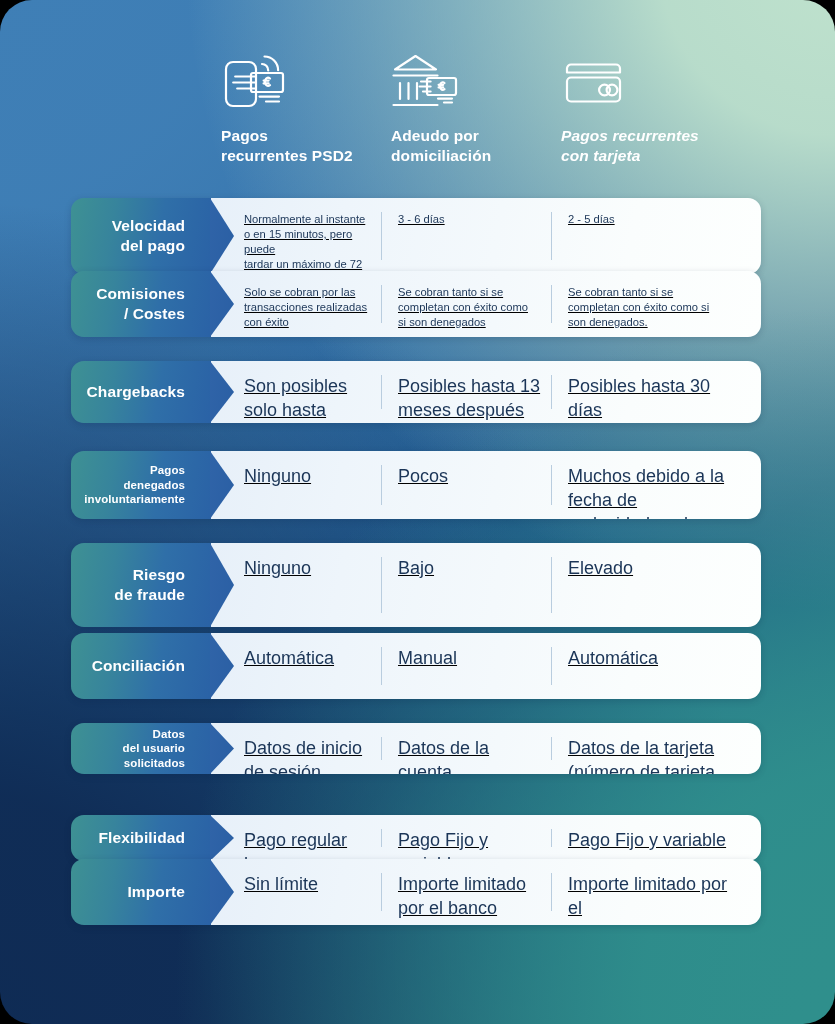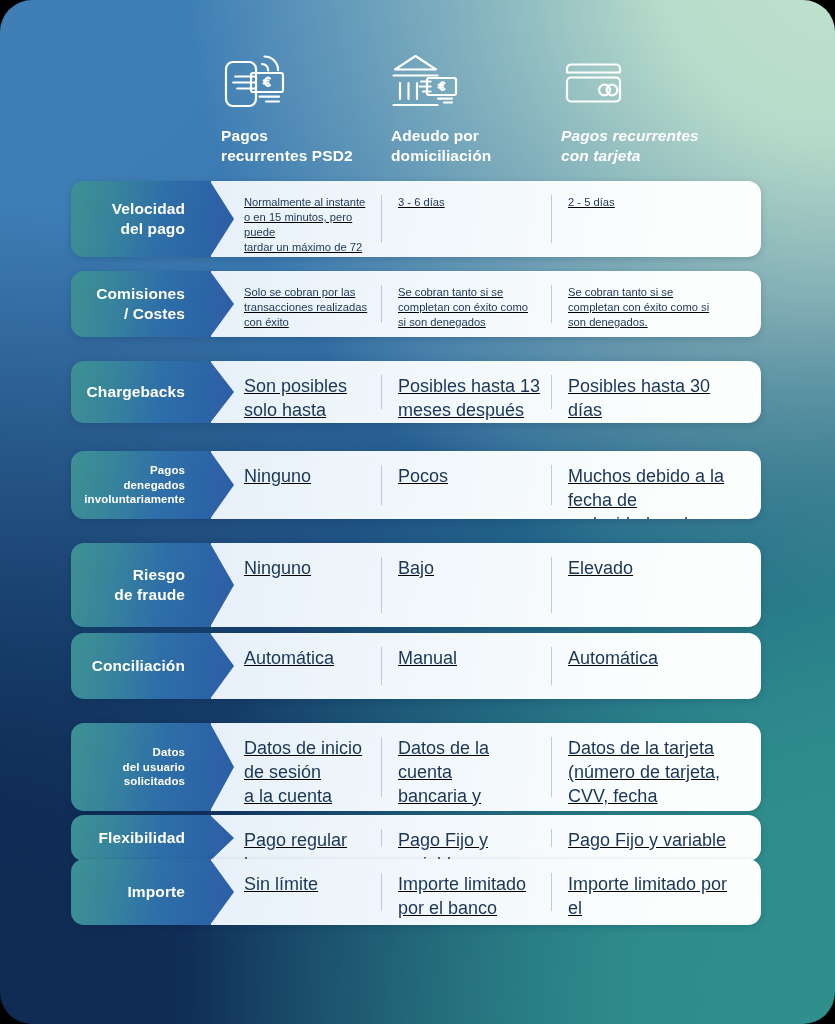--- a/index.html
+++ b/index.html
@@ -189,21 +189,21 @@
           <circle cx="43.5" cy="38" r="5.4"></circle>
           <circle cx="51" cy="38" r="5.4"></circle>
         </svg>
       </span>
       <div class="col-title">Pagos recurrentes
 con tarjeta</div>
     </div>
 
   </div>
 
-  <div class="row" style="top:181px;height:76px">
+  <div class="row" style="top:198px;height:76px">
     <div class="row-label">
       <div class="label-text label-lg">Velocidad
 del pago</div>
     </div>
     <div class="row-body">
       <div class="cell c1">
           <span class="cell-text text-sm">Normalmente al instante
 o en 15 minutos, pero puede
 tardar un máximo de 72
 horas en procesarse.</span>
@@ -311,21 +311,21 @@
         </div>
       <div class="cell c2">
           <span class="cell-text text-reg">Manual</span>
         </div>
       <div class="cell c3">
           <span class="cell-text text-reg">Automática</span>
         </div>
     </div>
   </div>
 
-  <div class="row" style="top:723px;height:88px">
+  <div class="row" style="top:723px;height:51px">
     <div class="row-label">
       <div class="label-text label-sm">Datos
 del usuario
 solicitados</div>
     </div>
     <div class="row-body">
       <div class="cell c1">
           <span class="cell-text text-reg">Datos de inicio de sesión
 a la cuenta bancaria</span>
         </div>

